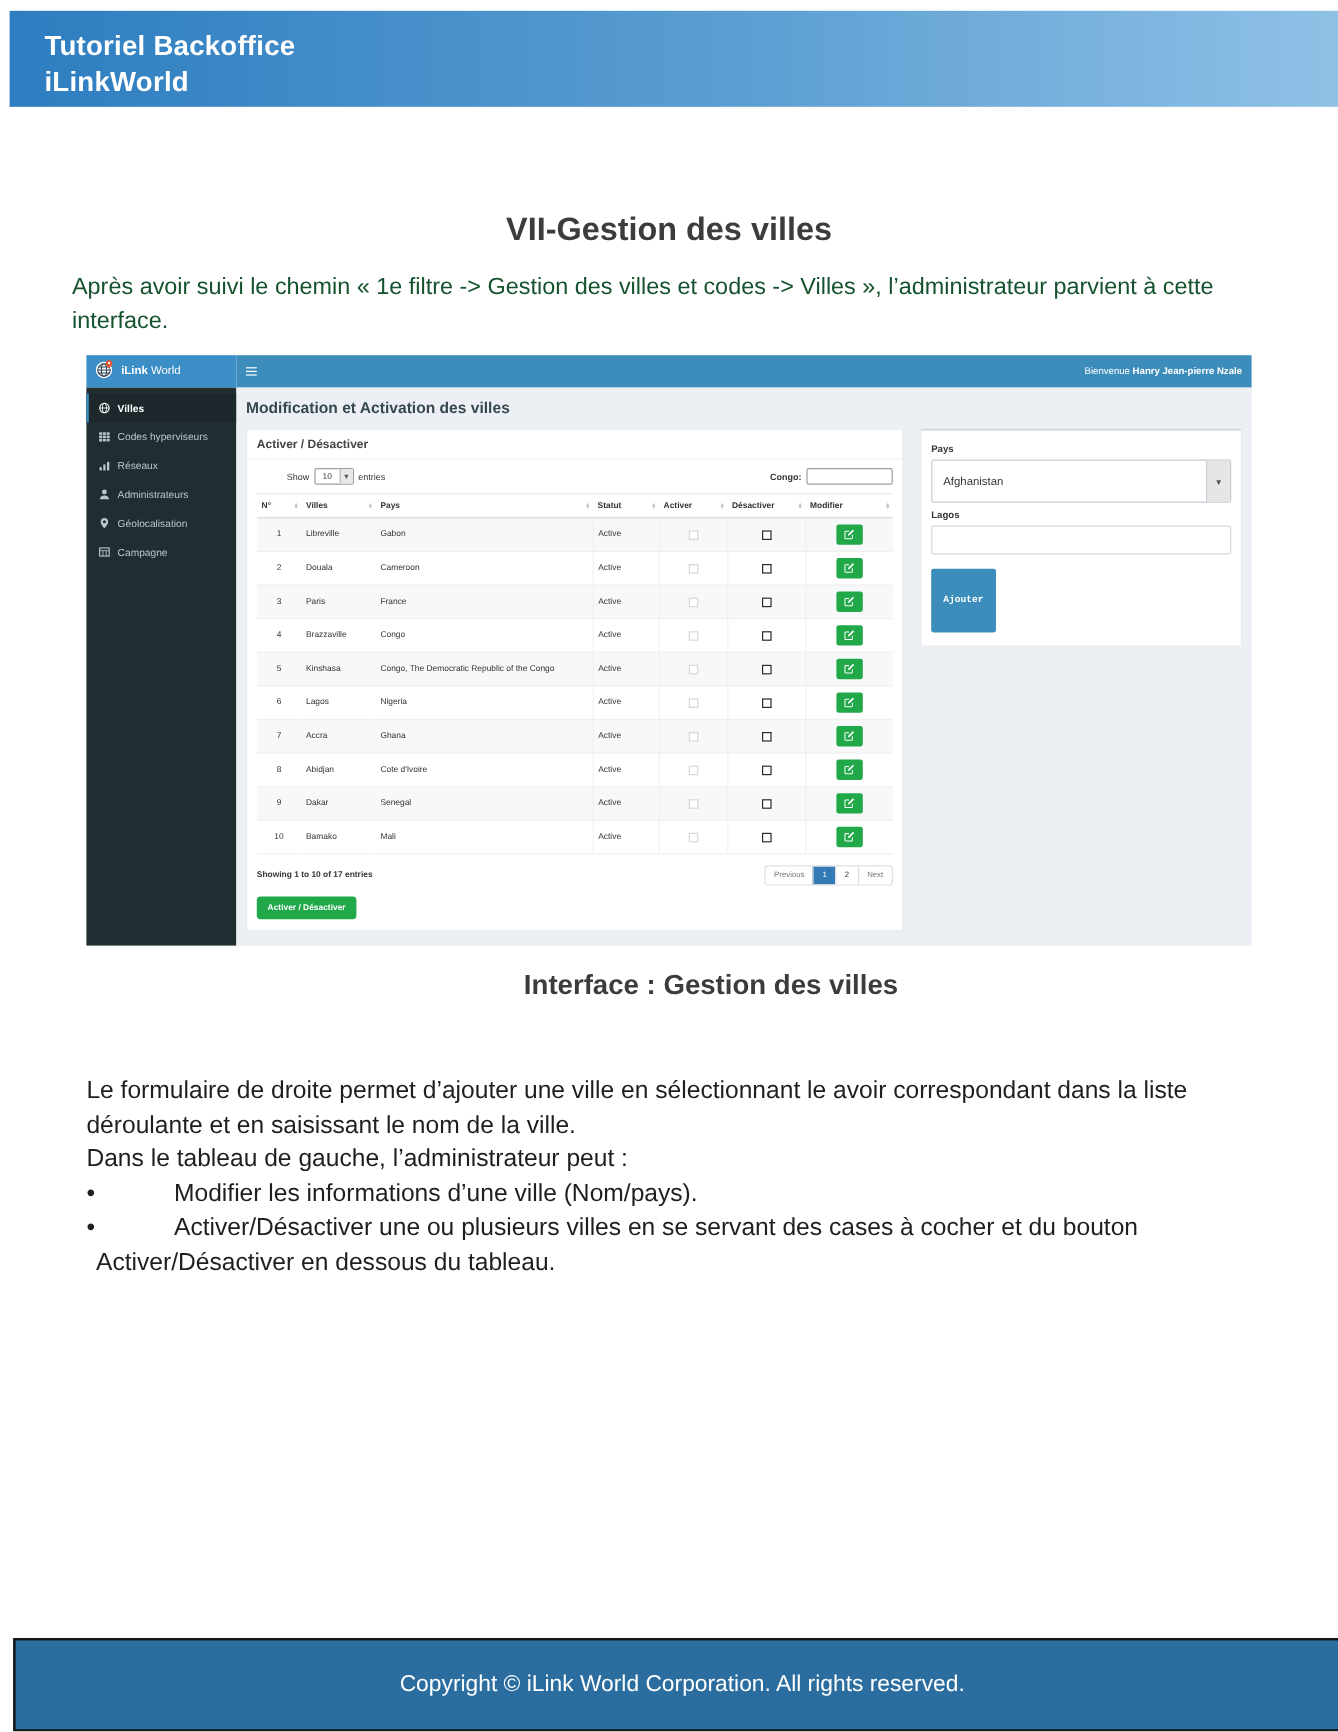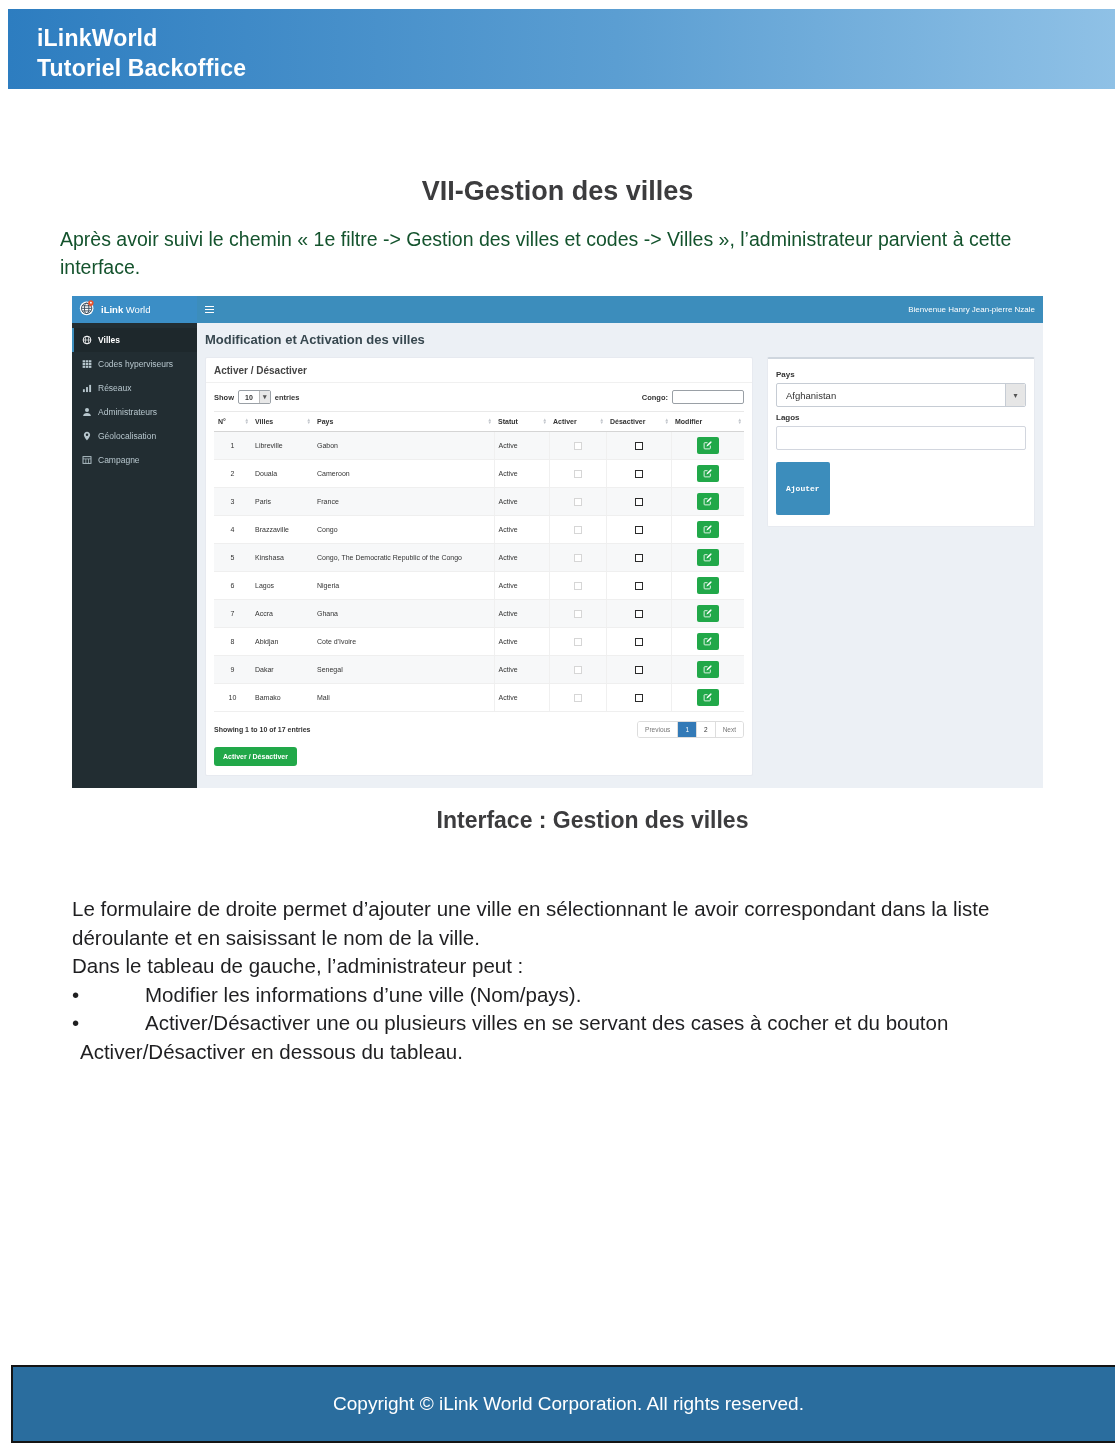--- a/index.html
+++ b/index.html
@@ -35,21 +35,21 @@
     font-family:"Liberation Sans", sans-serif; }
   .shot-topbar { height:27px; display:flex; flex:0 0 27px; }
   .logo { width:125px; background:#3b8ec6; display:flex; align-items:center; gap:5px; padding-left:7px; }
   .logo-text { color:#fff; font-size:9.5px; }
   .logo-text b { font-weight:700; }
   .navbar { flex:1; background:var(--c-navbar,#3c8dbc); display:flex; align-items:center;
     justify-content:space-between; padding:0 8px; }
   .hamburger { display:inline-flex; flex-direction:column; gap:1.5px; cursor:pointer; }
   .hamburger i { display:block; width:9px; height:1.5px; background:#fff; }
   .welcome { color:#fff; font-size:8px; }
-  .welcome b { font-weight:400; }
+  .welcome b { font-weight:700; }
 
   .shot-body { flex:1; display:flex; min-height:0; }
   .sidebar { width:125px; flex:0 0 125px; background:var(--c-sidebar,#222d32); padding-top:5px; }
   .side-item { height:24px; display:flex; align-items:center; gap:6px; padding-left:8px;
     color:#b8c7ce; font-size:8.5px; border-left:2px solid transparent; cursor:pointer; }
   .side-item .icn { width:10px; height:10px; display:inline-flex; }
   .side-item .icn svg { width:10px; height:10px; }
   .side-item.active { background:#1e282c; color:#fff; border-left-color:var(--c-navbar,#3c8dbc); font-weight:700; }
 
   .content { flex:1; background:#ecf0f5; padding:9px 6px 0 8px; }
@@ -57,21 +57,21 @@
   .cards { display:flex; gap:14px; align-items:flex-start; }
 
   .card { background:#fff; border:1px solid #e7eaf0; border-radius:2px; }
   .card-left { width:548px; }
   .card-right { width:268px; border-top:2px solid #cfd6de; }
   .card-head { padding:7px 8px 6px 8px; font-size:10px; font-weight:700; color:#444;
     border-bottom:1px solid #f0f0f0; }
   .card-body { padding:7px 8px 9px 8px; }
 
   .controls-row { display:flex; justify-content:space-between; align-items:center; margin-bottom:7px; }
-  .show-ctl { display:flex; align-items:center; gap:4px; font-size:7.5px; font-weight:700; color:#333; }
+  .show-ctl { display:flex; align-items:center; gap:4px; font-size:7.5px; font-weight:400; color:#333;margin-left:25px; }
   .mini-select { display:inline-flex; align-items:stretch; border:1px solid #9aa0a6; border-radius:2px;
     height:14px; background:#fff; cursor:pointer; }
   .mini-select .val { padding:0 6px; font-size:7px; display:flex; align-items:center; color:#333; }
   .mini-select .chev { width:11px; background:#e8e8e8; border-left:1px solid #bbb;
     display:flex; align-items:center; justify-content:center; font-size:7px; color:#555; }
   .search-ctl { display:flex; align-items:center; gap:4px; font-size:7.5px; font-weight:600; color:#333; }
   .search-ctl input { width:72px; height:14px; border:1px solid #9aa0a6; border-radius:2px; font-size:7px; padding:0 3px; }
 
   table.villes { width:100%; border-collapse:collapse; table-layout:fixed; }
   .villes th { font-size:7px; font-weight:700; color:#333; text-align:left; padding:6px 4px;
@@ -99,37 +99,37 @@
   .pagination { display:inline-flex; border:1px solid #ddd; border-radius:3px; overflow:hidden; }
   .pg-item { font-size:6.5px; color:#777; padding:4px 7px; background:#fff; border-left:1px solid #ddd; cursor:pointer; }
   .pg-item:first-child { border-left:none; }
   .pg-item.num { color:#333; }
   .pg-item.active { background:var(--c-pag,#337ab7); color:#fff; }
 
   .btn-green { margin-top:9px; background:var(--c-green,#21a849); color:#fff; border:none; border-radius:3px;
     font-size:7px; font-weight:700; padding:6px 9px; cursor:pointer; font-family:inherit; }
 
   .fld-label { display:block; font-size:8px; font-weight:700; color:#333; margin:4px 0 4px 0; }
-  .select { height:24px; border:1px solid #c6ccd4; border-radius:2px; display:flex; align-items:stretch;
+  .select { height:36px; border:1px solid #c6ccd4; border-radius:2px; display:flex; align-items:stretch;
     background:#fff; cursor:pointer; margin-bottom:6px; }
   .select .val { flex:1; display:flex; align-items:center; padding-left:9px; font-size:9.5px; color:#333; }
   .select .btn { width:20px; background:#e6e6e6; border-left:1px solid #c6ccd4; display:flex;
     align-items:center; justify-content:center; font-size:8px; color:#555; border-radius:0 2px 2px 0; }
   .ville-input { width:100%; height:24px; border:1px solid #d2d6de; border-radius:2px; font-size:9px; padding:0 6px; margin-bottom:12px; }
   .btn-blue { background:var(--c-navbar,#3c8dbc); color:#fff; border:none; border-radius:2px;
     font-size:8px; font-weight:700; padding:22px 10px; cursor:pointer; font-family:Liberation Mono, monospace; margin-bottom:2px; }
 </style>
 </head>
 <body>
 
 <div class="page">
 
   <header class="doc-header">
+    <div>Tutoriel Backoffice</div>
     <div>iLinkWorld</div>
-    <div>Tutoriel Backoffice</div>
   </header>
 
   <h1 class="doc-title">VII-Gestion des villes</h1>
 
   <p class="doc-intro">Après avoir suivi le chemin « 1e filtre -&gt; Gestion des villes et codes -&gt; Villes », l’administrateur parvient à cette interface.</p>
 
   <div class="shot">
     <div class="shot-topbar">
       <div class="logo">
         <span class="logo-mark">

